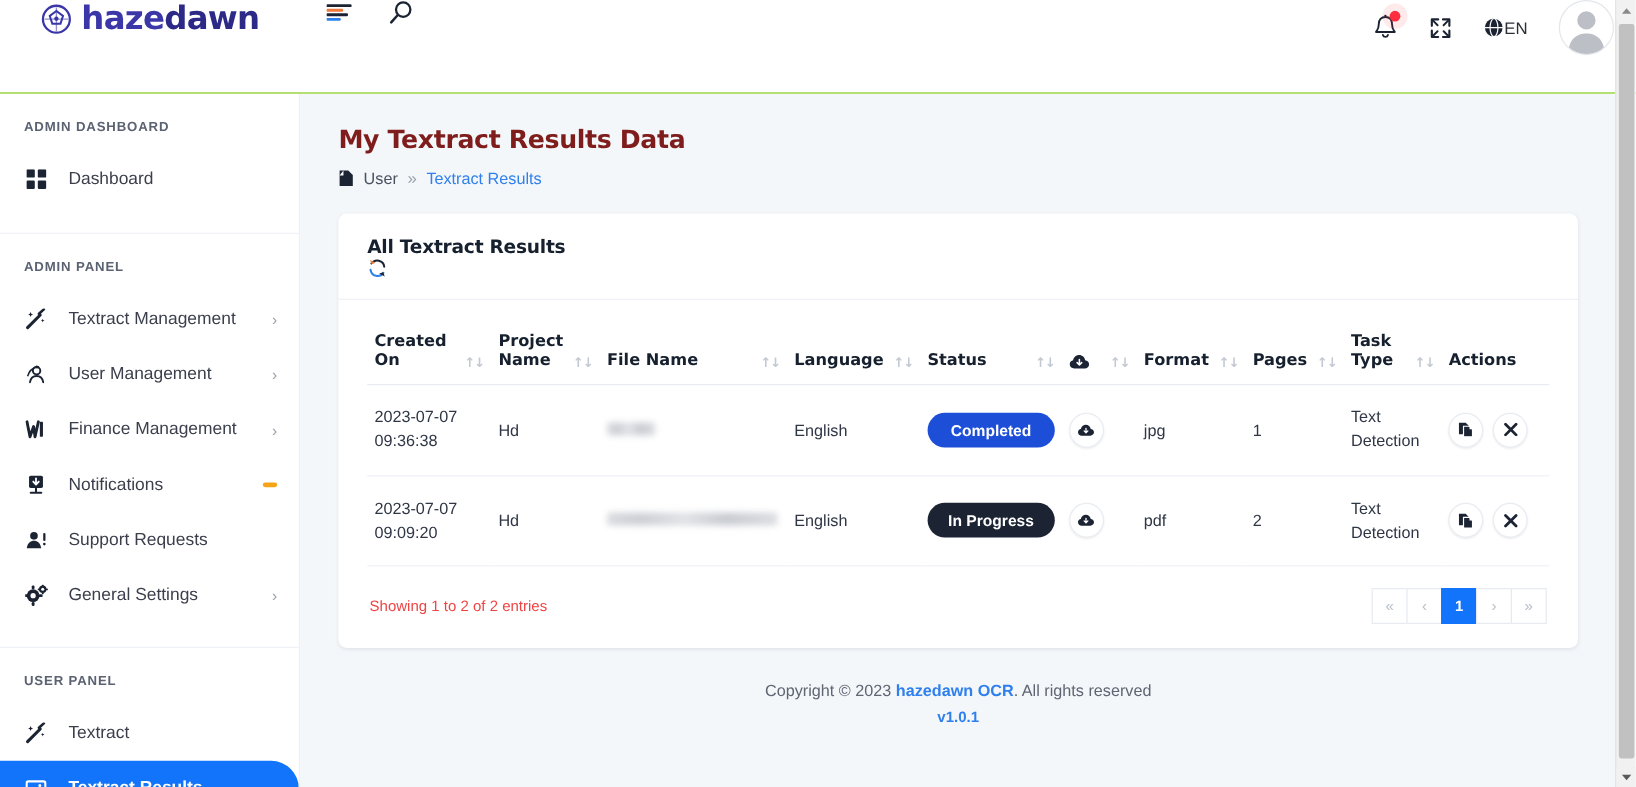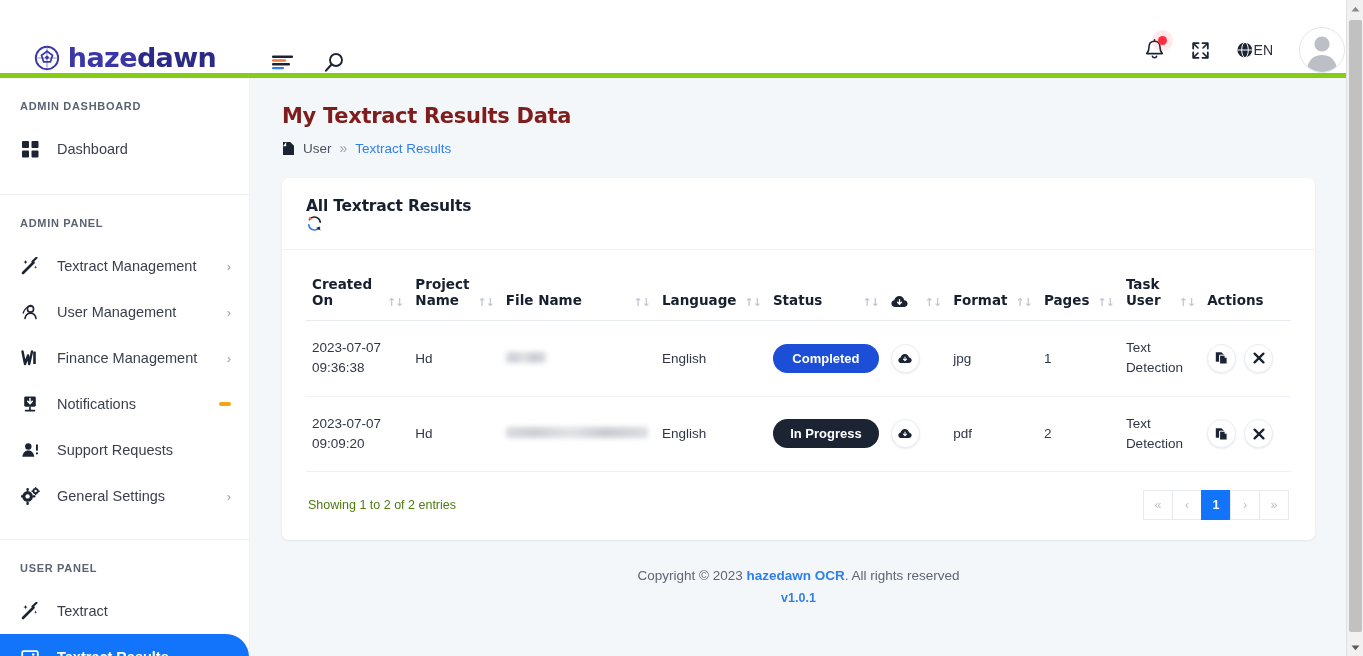--- a/index.html
+++ b/index.html
@@ -16,22 +16,22 @@
     flex-direction: column;
     overflow: hidden;
   }
 
   
   .topbar {
     height: 78px;
     min-height: 78px;
     background: #ffffff;
     display: flex;
-    align-items: flex-end;
-    border-bottom: 5px solid #84cc16;
+    align-items: flex-start;
+    border-bottom: 1px solid #84cc16;
     position: relative;
     z-index: 20;
     padding-right: 18px;
   }
   .brand {
     width: 250px;
     min-width: 250px;
     display: flex;
     align-items: center;
     justify-content: center;
@@ -274,21 +274,21 @@
     border-radius: 2px;
     background: linear-gradient(90deg,#d7d9de 0%,#c9ccd2 20%,#dfe1e5 45%,#c5c8cf 70%,#dadce0 100%);
     filter: blur(2.6px);
     opacity: 0.95;
   }
 
   .table-footer {
     display: flex; align-items: center;
     padding: 18px 2px 6px 2px;
   }
-  .showing-text { font-size: 12.5px; color: #4d7c0f; }
+  .showing-text { font-size: 12.5px; color: #ef4444; }
   .tf-spacer { flex: 1; }
   .pagination { display: flex; }
   .pg {
     min-width: 30px; height: 30px;
     border: 1px solid #e7ebf0;
     margin-left: -1px;
     display: flex; align-items: center; justify-content: center;
     font-size: 12.5px;
     color: #b9bfc9;
     background: #ffffff;
@@ -633,21 +633,21 @@
                     </div>
                   </th>
                   <th style="width:8%">
                     <div class="th-wrap">
                       <span>Pages</span>
                       <span class="sort-ic">↑↓</span>
                     </div>
                   </th>
                   <th style="width:9%">
                     <div class="th-wrap">
-                      <span>Task User</span>
+                      <span>Task Type</span>
                       <span class="sort-ic">↑↓</span>
                     </div>
                   </th>
                   <th style="width:10%">
                     <div class="th-wrap">
                       <span>Actions</span>
                     </div>
                   </th>
                 </tr>
               </thead>

